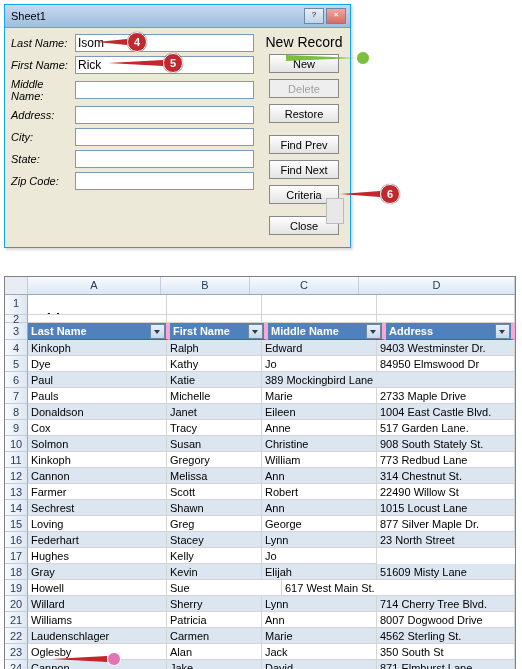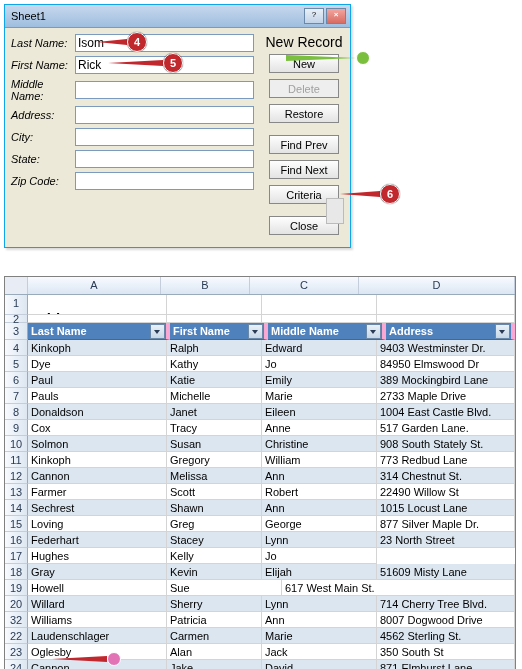--- a/index.html
+++ b/index.html
@@ -167,21 +167,20 @@
           <div class="rowhead">5</div>
           <div class="cell colA">Dye</div>
           <div class="cell colB">Kathy</div>
           <div class="cell colC">Jo</div>
           <div class="cell colD">84950 Elmswood Dr</div>
         </div>
         <div class="grid-row band-light">
           <div class="rowhead">6</div>
           <div class="cell colA">Paul</div>
           <div class="cell colB">Katie</div>
-          <div class="cell colC">Emily</div>
           <div class="cell colD">389 Mockingbird Lane</div>
         </div>
         <div class="grid-row band-white">
           <div class="rowhead">7</div>
           <div class="cell colA">Pauls</div>
           <div class="cell colB">Michelle</div>
           <div class="cell colC">Marie</div>
           <div class="cell colD">2733 Maple Drive</div>
         </div>
         <div class="grid-row band-light">
@@ -267,21 +266,21 @@
           <div class="cell colD">617 West Main St.</div>
         </div>
         <div class="grid-row band-light">
           <div class="rowhead">20</div>
           <div class="cell colA">Willard</div>
           <div class="cell colB">Sherry</div>
           <div class="cell colC">Lynn</div>
           <div class="cell colD">714 Cherry Tree Blvd.</div>
         </div>
         <div class="grid-row band-white">
-          <div class="rowhead">32</div>
+          <div class="rowhead">21</div>
           <div class="cell colA">Williams</div>
           <div class="cell colB">Patricia</div>
           <div class="cell colC">Ann</div>
           <div class="cell colD">8007 Dogwood Drive</div>
         </div>
         <div class="grid-row band-light">
           <div class="rowhead">22</div>
           <div class="cell colA">Laudenschlager</div>
           <div class="cell colB">Carmen</div>
           <div class="cell colC">Marie</div>

